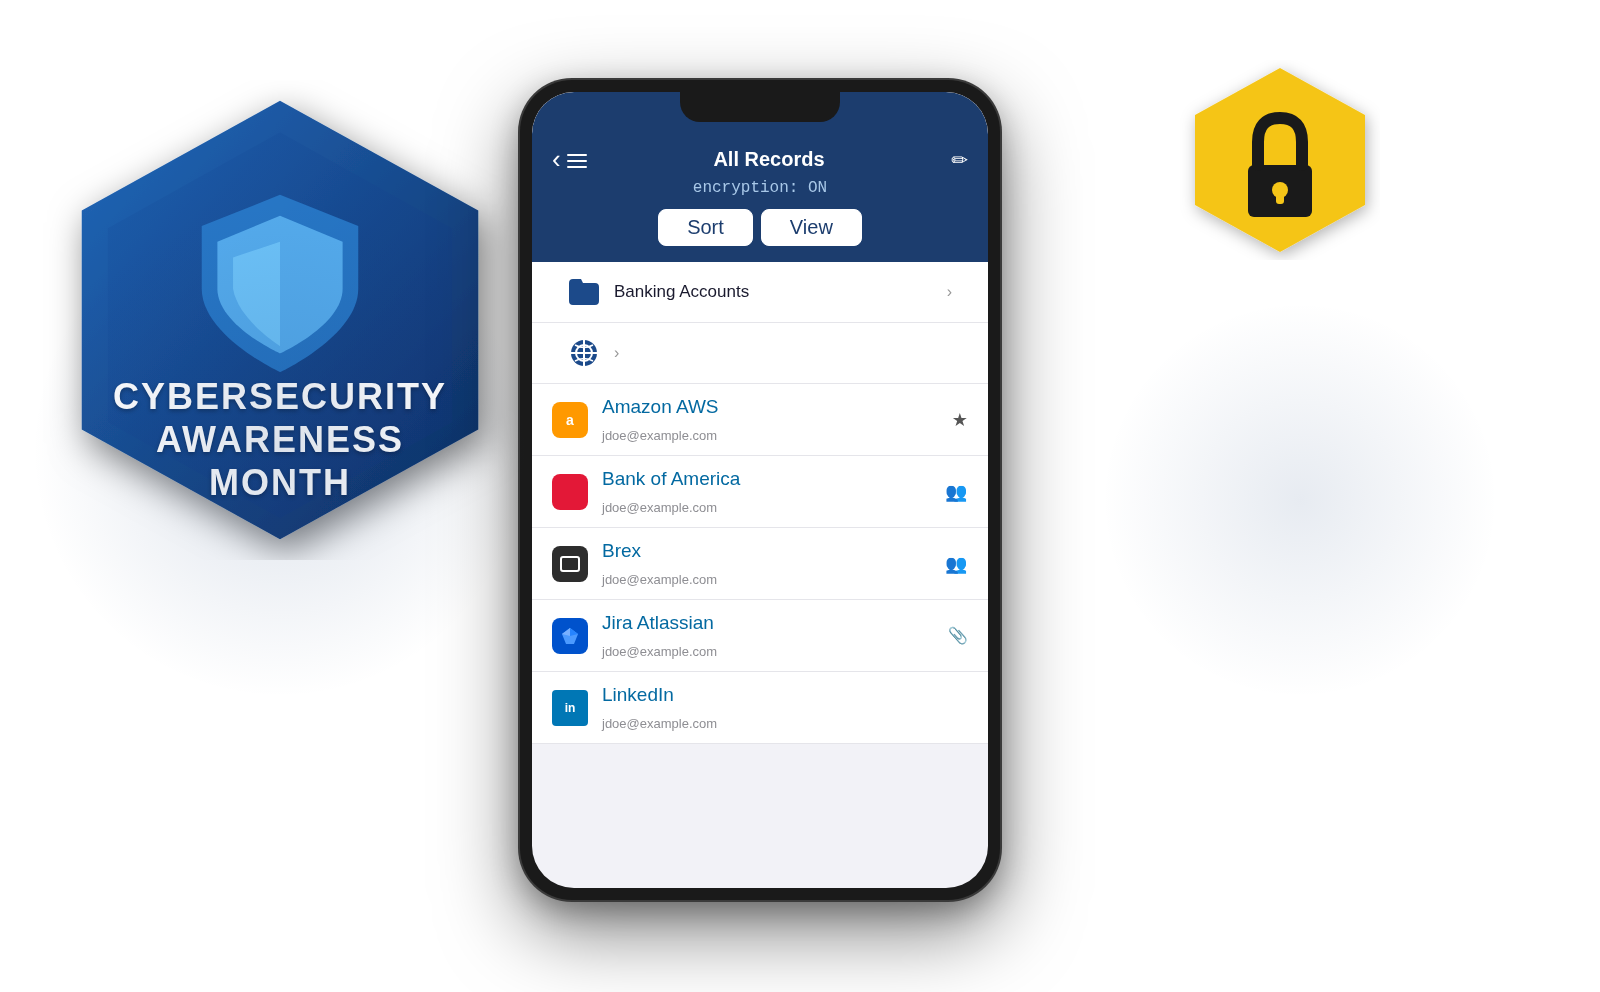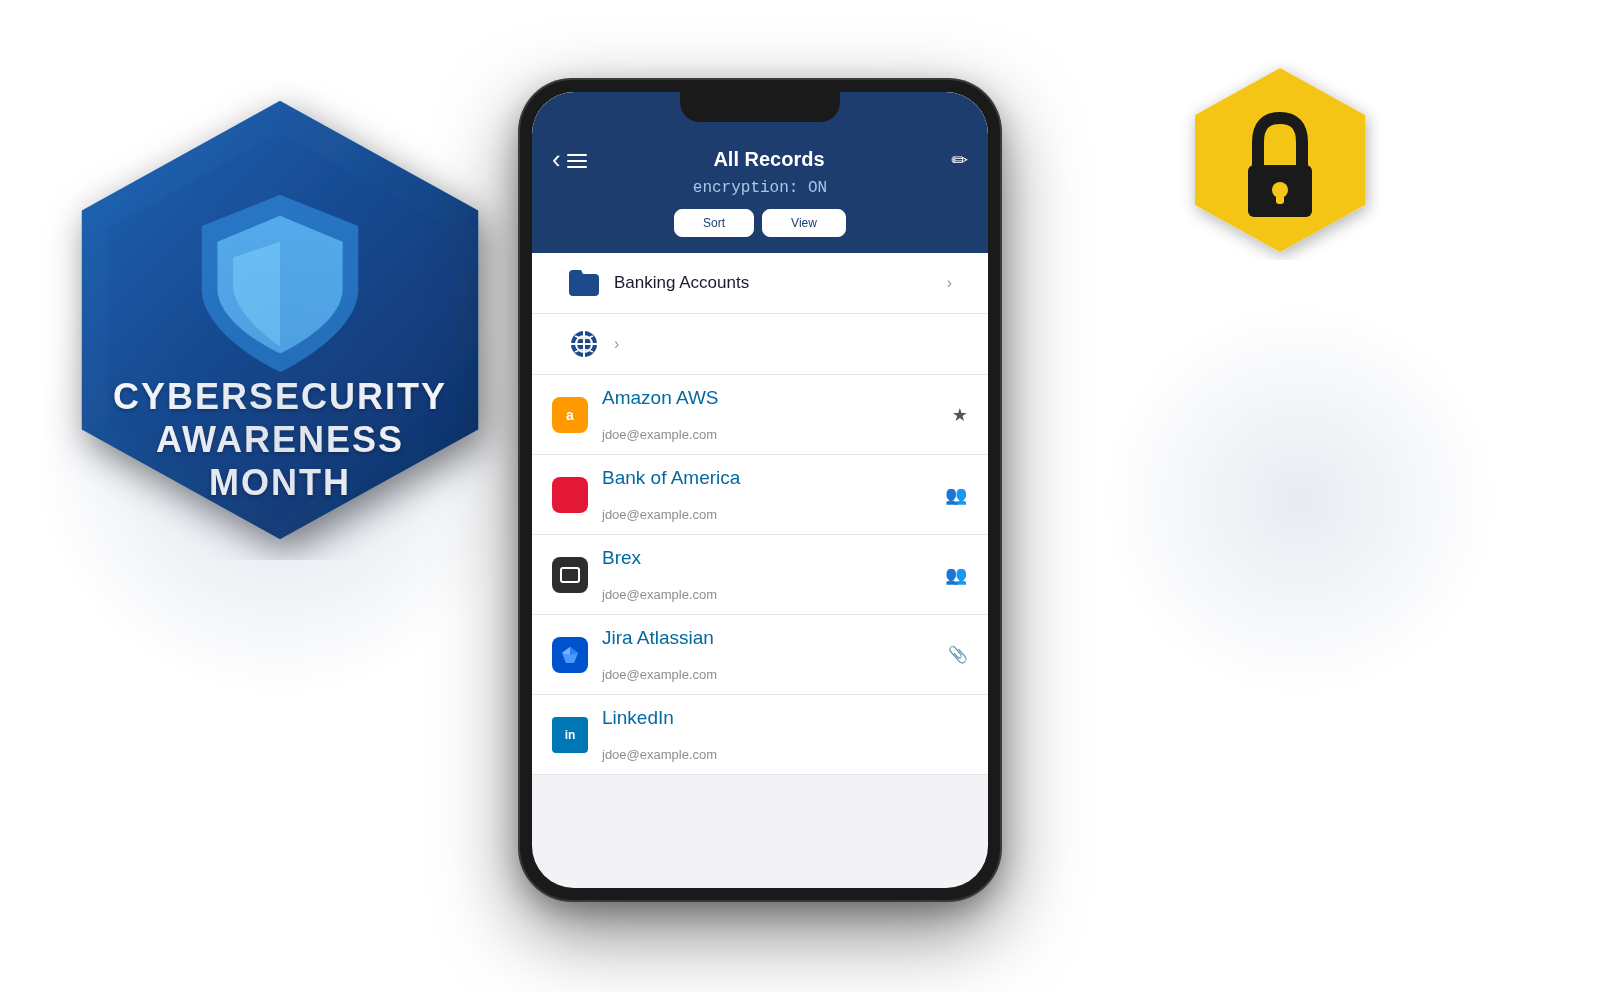--- a/index.html
+++ b/index.html
@@ -136,21 +136,21 @@
       justify-content: center;
       gap: 8px;
     }
 
     .sort-view-btn {
       background: white;
       border: 1.5px solid white;
       color: #1c3d6e;
       border-radius: 8px;
       padding: 6px 28px;
-      font-size: 12px;
+      font-size: 20px;
       font-weight: 500;
       cursor: pointer;
     }
 
     
     .folder-item {
       display: flex;
       align-items: center;
       padding: 14px 36px;
       border-bottom: 1px solid #e5e5ea;
@@ -208,21 +208,21 @@
 
     .record-name {
       font-size: 19px;
       font-weight: 500;
       color: #0369a1;
     }
 
     .record-email {
       font-size: 13px;
       color: #8e8e93;
-      margin-top: 18px;
+      margin-top: 10px;
     }
 
     .record-action {
       color: #8e8e93;
       font-size: 18px;
     }
 
     
     .hex-lock {
       position: absolute;

